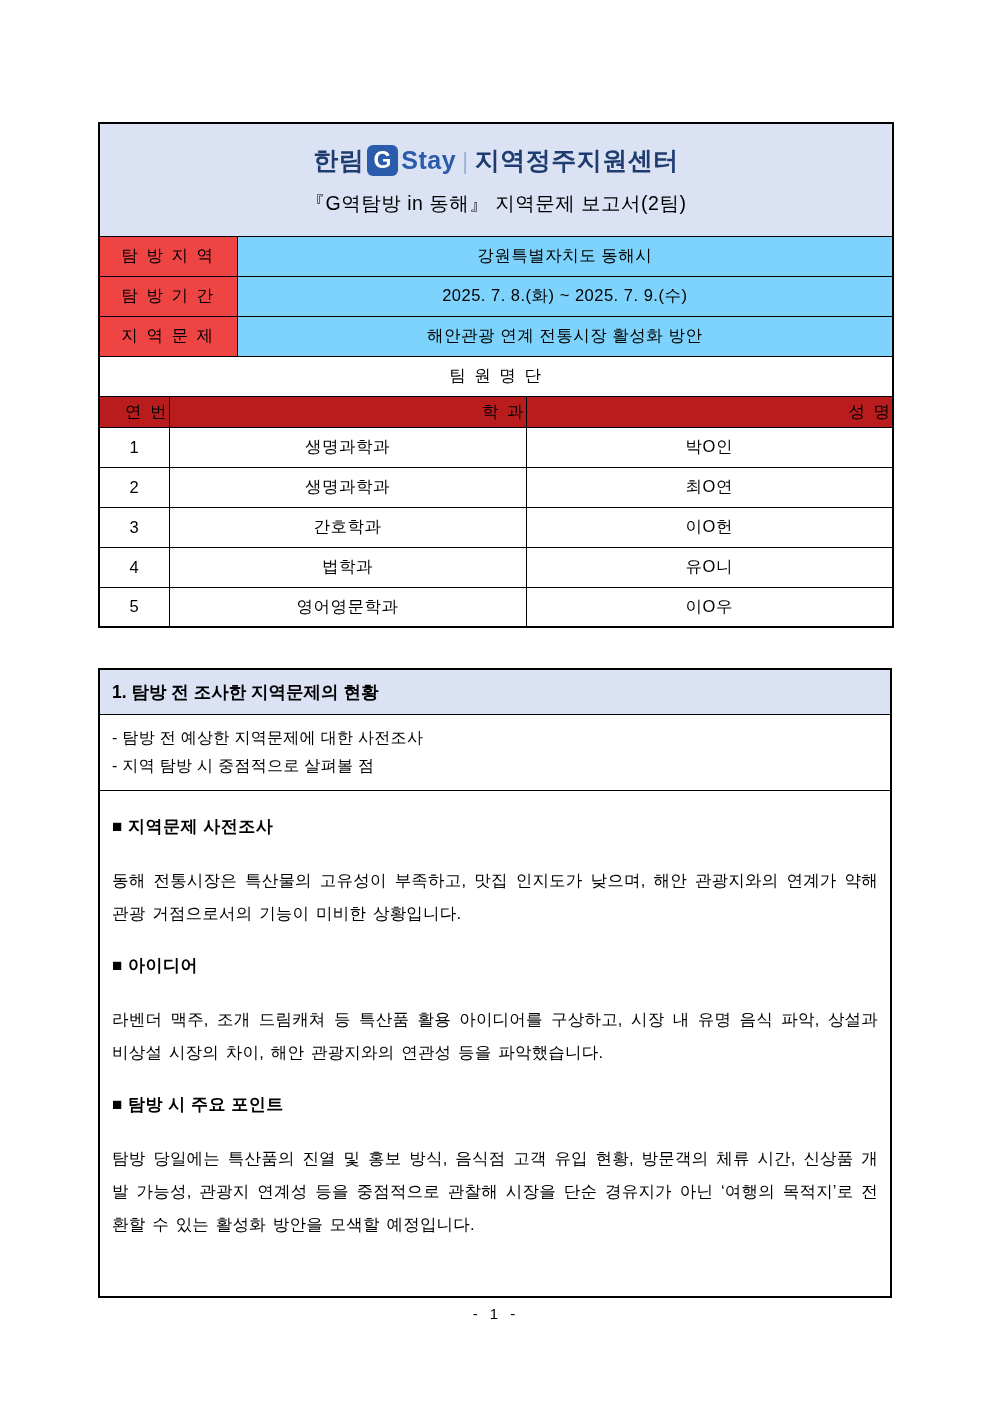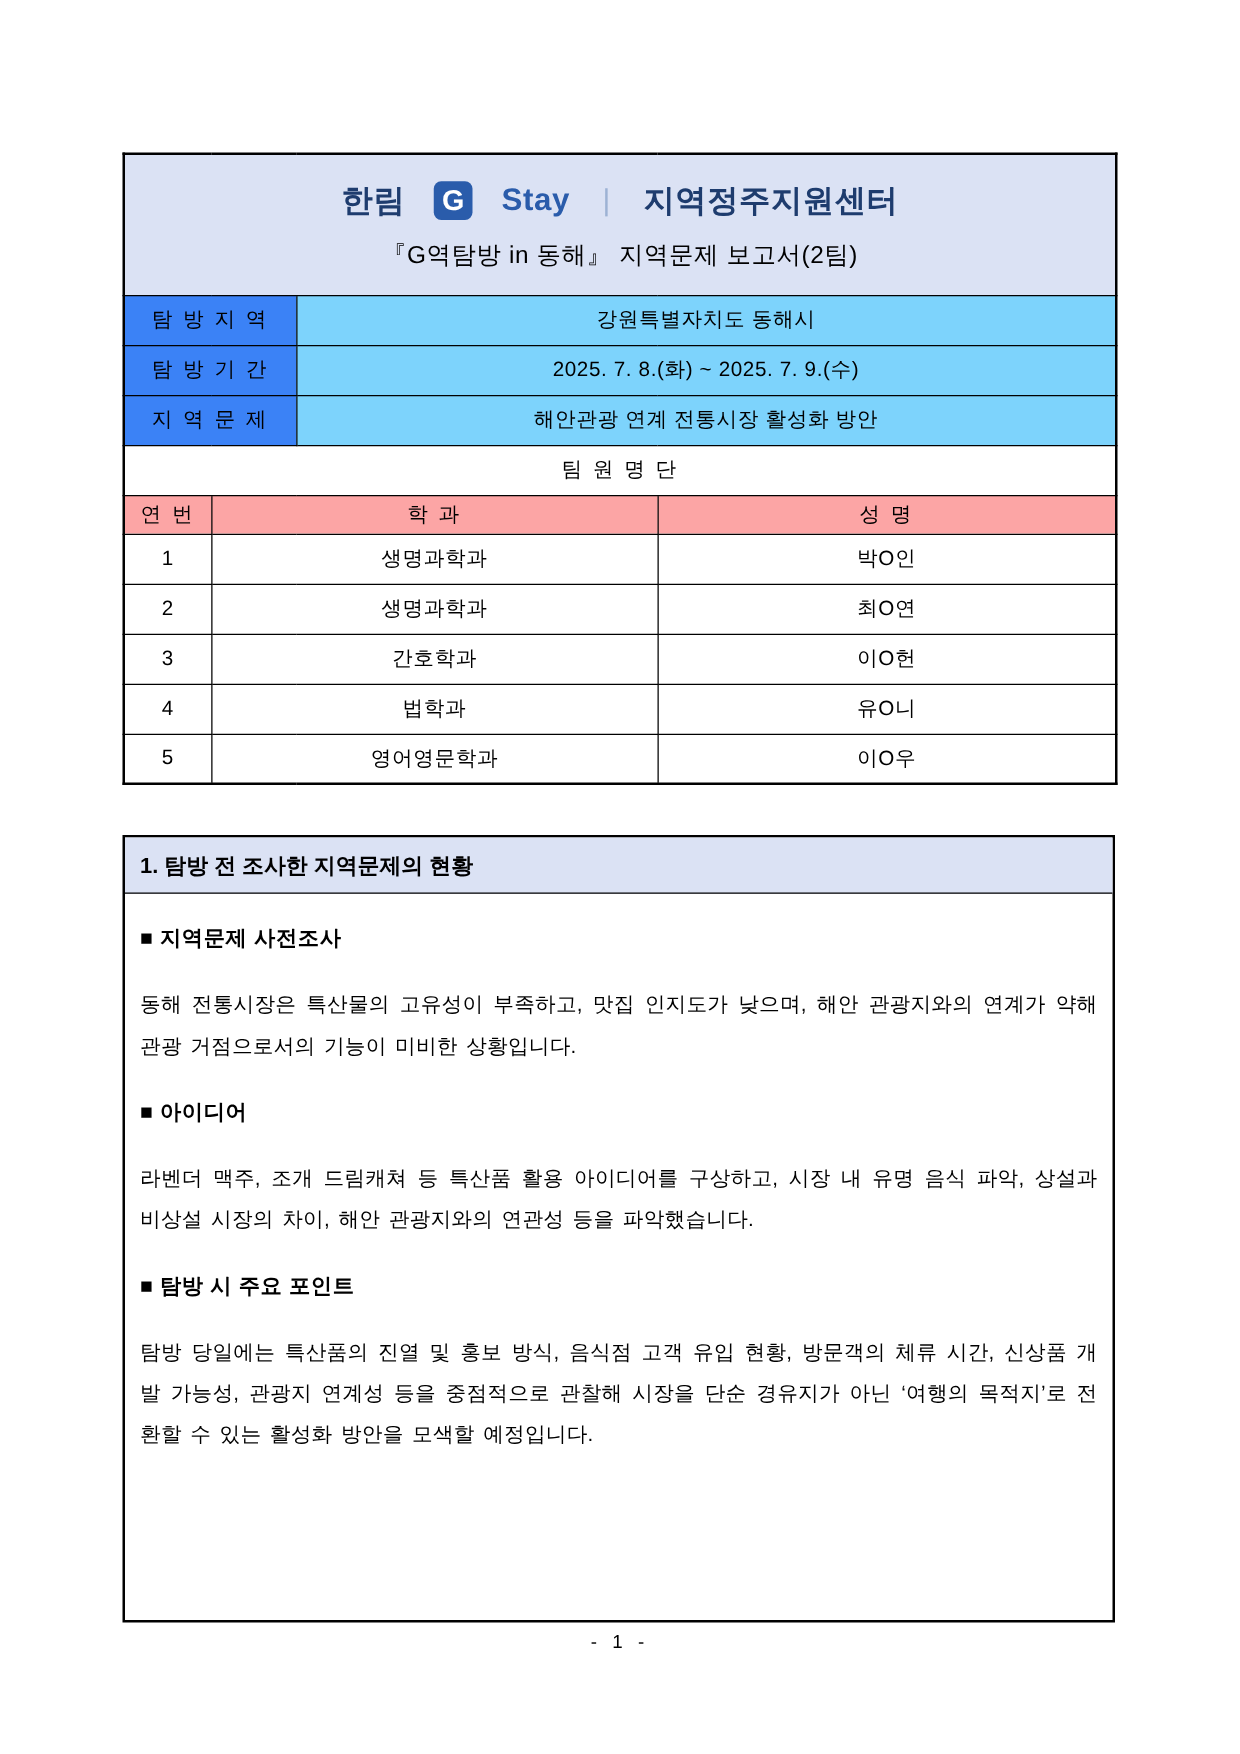--- a/index.html
+++ b/index.html
@@ -32,21 +32,21 @@
 
   td.band-cell {
     background: #dbe2f4;
     height: 113px;
     padding: 10px 0 8px 0;
   }
   .logo-line {
     display: flex;
     align-items: center;
     justify-content: center;
-    gap: 23px;
+    gap: 3px;
     font-weight: bold;
     font-size: 25px;
     color: #1e3c6e;
     letter-spacing: 0.5px;
   }
   .g-badge {
     display: inline-flex;
     align-items: center;
     justify-content: center;
     width: 31px;
@@ -61,35 +61,36 @@
   .logo-sep { color: #9db2d4; font-weight: 400; font-size: 24px; padding: 0 3px; }
   .doc-title {
     margin-top: 13px;
     font-weight: normal;
     font-size: 19.5px;
     color: #000;
     letter-spacing: 0.5px;
   }
 
   td.label-cell {
-    background: #3b82f6;
+    background: #ef4444;
     height: 40px;
     letter-spacing: 2px;
   }
   td.value-cell { background: #7dd3fc; height: 40px; }
   td.caption-cell {
     background: #ffffff;
     height: 40px;
     font-weight: 500;
     letter-spacing: 2px;
   }
   td.th-cell {
-    background: #fca5a5;
+    background: #b91c1c;
     height: 31px;
     letter-spacing: 2px;
+    text-align: right;
   }
   td.data-cell { background: #ffffff; height: 40px; }
 
   
   .section-box {
     position: absolute;
     left: 98px;
     top: 668px;
     width: 794px;
     height: 630px;
@@ -212,20 +213,24 @@
       <td class="data-cell">5</td>
       <td class="data-cell" colspan="2">영어영문학과</td>
       <td class="data-cell">이O우</td>
     </tr>
   </tbody>
 </table>
 
 <div class="section-box">
   <div class="section-header">1. 탐방 전 조사한 지역문제의 현황</div>
 
+  <div class="section-bullets">
+    <div class="bullet-line">- 탐방 전 예상한 지역문제에 대한 사전조사</div>
+    <div class="bullet-line">- 지역 탐방 시 중점적으로 살펴볼 점</div>
+  </div>
 
   <div class="section-content">
     <div class="block-heading">■  지역문제 사전조사</div>
     <div class="block-body">동해 전통시장은 특산물의 고유성이 부족하고, 맛집 인지도가 낮으며, 해안 관광지와의 연계가 약해 관광 거점으로서의 기능이 미비한 상황입니다.</div>
 
     <div class="block-heading">■  아이디어</div>
     <div class="block-body">라벤더 맥주, 조개 드림캐쳐 등 특산품 활용 아이디어를 구상하고, 시장 내 유명 음식 파악, 상설과 비상설 시장의 차이, 해안 관광지와의 연관성 등을 파악했습니다.</div>
 
     <div class="block-heading">■  탐방 시 주요 포인트</div>
     <div class="block-body">탐방 당일에는 특산품의 진열 및 홍보 방식, 음식점 고객 유입 현황, 방문객의 체류 시간, 신상품 개발 가능성, 관광지 연계성 등을 중점적으로 관찰해 시장을 단순 경유지가 아닌 ‘여행의 목적지’로 전환할 수 있는 활성화 방안을 모색할 예정입니다.</div>

